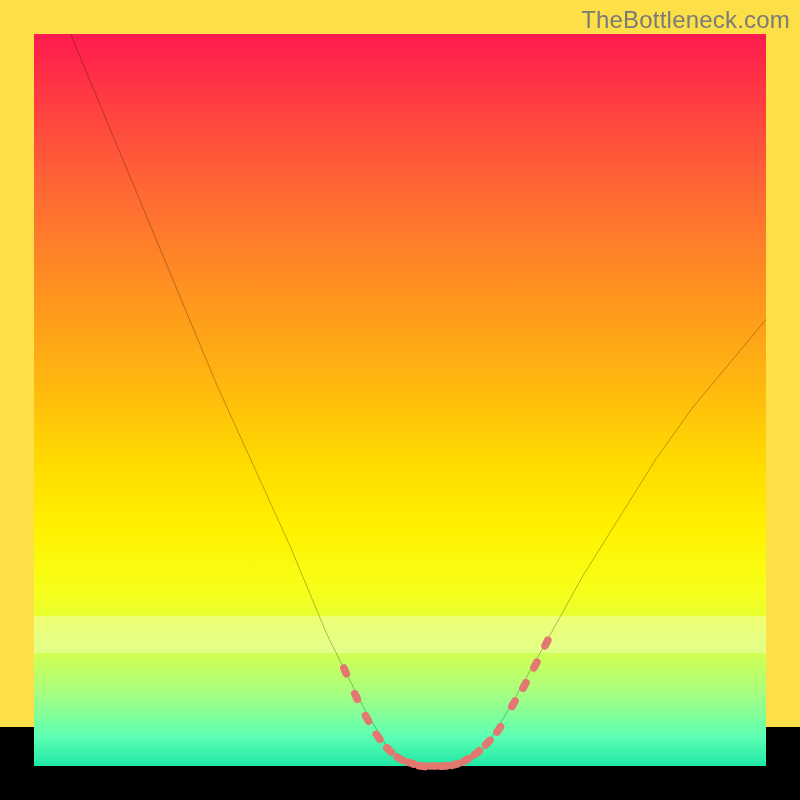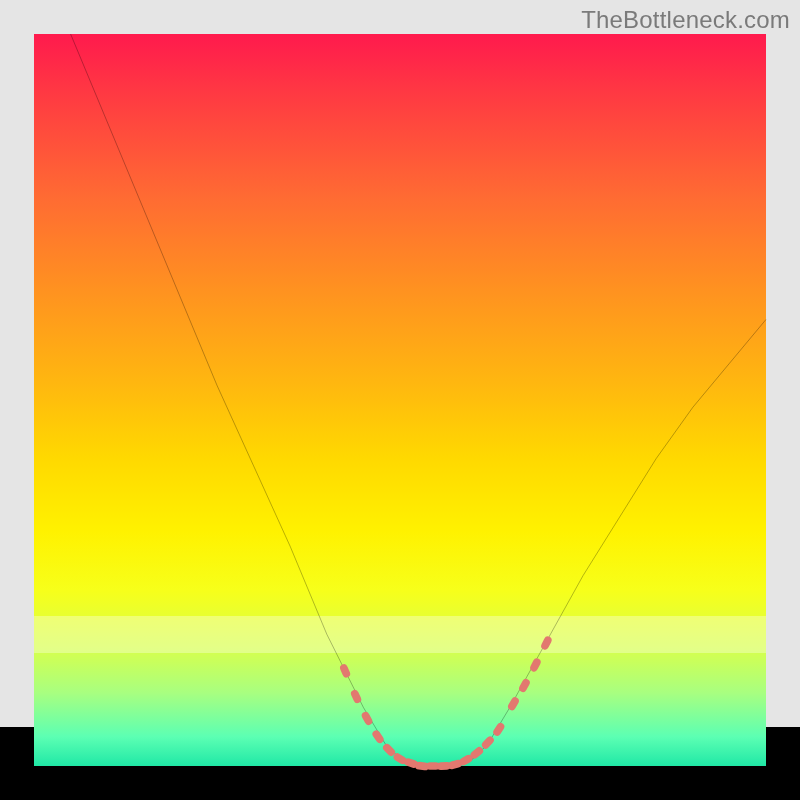--- a/index.html
+++ b/index.html
@@ -9,21 +9,21 @@
     height: 800px;
     overflow: hidden;
     background: #000;
     font-family: Arial, Helvetica, sans-serif;
   }
   .frame {
     position: absolute;
     left: 0; top: 0;
     width: 800px;
     height: 727px;
-    background: #e5e5e5;
+    background: #fde047;
   }
   .plot {
     position: absolute;
     left: 34px;
     top: 34px;
     width: 732px;
     height: 732px;
     background: linear-gradient(to bottom,
       #ff1a4d 0%,
       #ff4040 10%,

